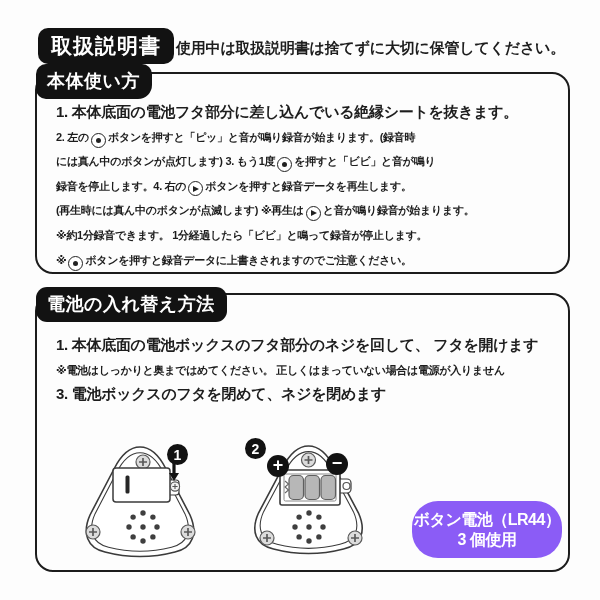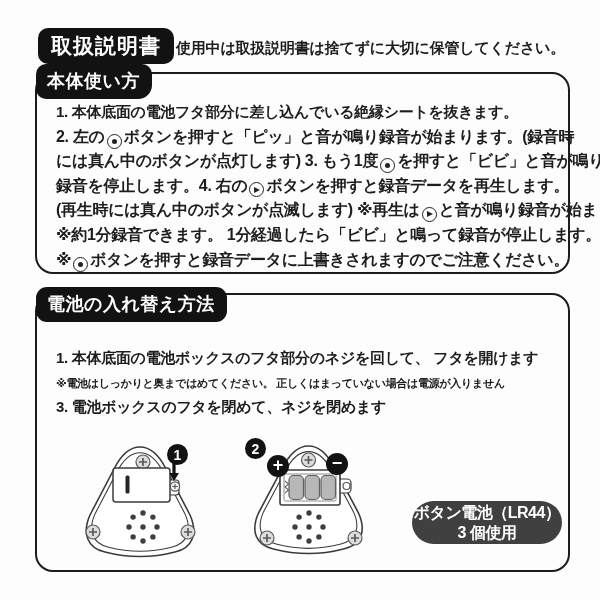--- a/index.html
+++ b/index.html
@@ -31,23 +31,23 @@
     position:absolute; left:-1px;
     background:#121212; color:#fff;
     border-radius:10px 10px 14px 10px;
     font-size:18px; font-weight:800; letter-spacing:0.5px;
     padding:5px 12px 6px 11px; white-space:nowrap;
   }
   .box-usage .section-badge   { top:-10px; }
   .box-battery .section-badge { top:-8px;border-radius:11px;  }
   .lines { position:relative; }
   .box-usage .lines   { padding:26px 8px 0 19px; }
-  .box-battery .lines { padding:38px 6px 0 19px;margin-top:13px; }
+  .box-battery .lines { padding:38px 6px 0 19px; }
   .line {
-    font-size:16px; font-weight:700; line-height:24.6px;
+    font-size:11px; font-weight:700; line-height:24.6px;
     letter-spacing:-0.3px; white-space:nowrap;
   }
   .line.lg { font-size:15px; }
   .line.sm { font-size:11px; }
   
   .inline-icon {
     display:inline-flex; width:15px; height:15px;
     border:1.7px solid #222; border-radius:50%;
     align-items:center; justify-content:center;
     vertical-align:-2px; margin:0 2px; background:#fff;
@@ -74,22 +74,22 @@
     font-weight:800; z-index:3;
   }
   .step-badge { width:21px; height:21px; font-size:14px; }
   .term-badge { width:22px; height:22px; font-size:18px; padding-bottom:1px; }
   .badge-step1 { left:167px; top:444px; }
   .badge-step2 { left:245px; top:438px; }
   .badge-plus  { left:267px; top:455px; }
   .badge-minus { left:326px; top:453px; }
   .arrow-down { position:absolute; left:169px; top:462px; z-index:2; }
   .battery-pill {
-    position:absolute; left:412px; top:501px; width:150px; height:43px;
-    background:#404040; color:#fff; border-radius:26px;
+    position:absolute; left:412px; top:501px; width:150px; height:57px;
+    background:#8b5cf6; color:#fff; border-radius:26px;
     display:flex; flex-direction:column; align-items:center; justify-content:center;
     font-size:16px; font-weight:800; line-height:20px; letter-spacing:-0.5px;
     white-space:nowrap;
   }
 </style>
 </head>
 <body>
 
 <div class="page">
 

